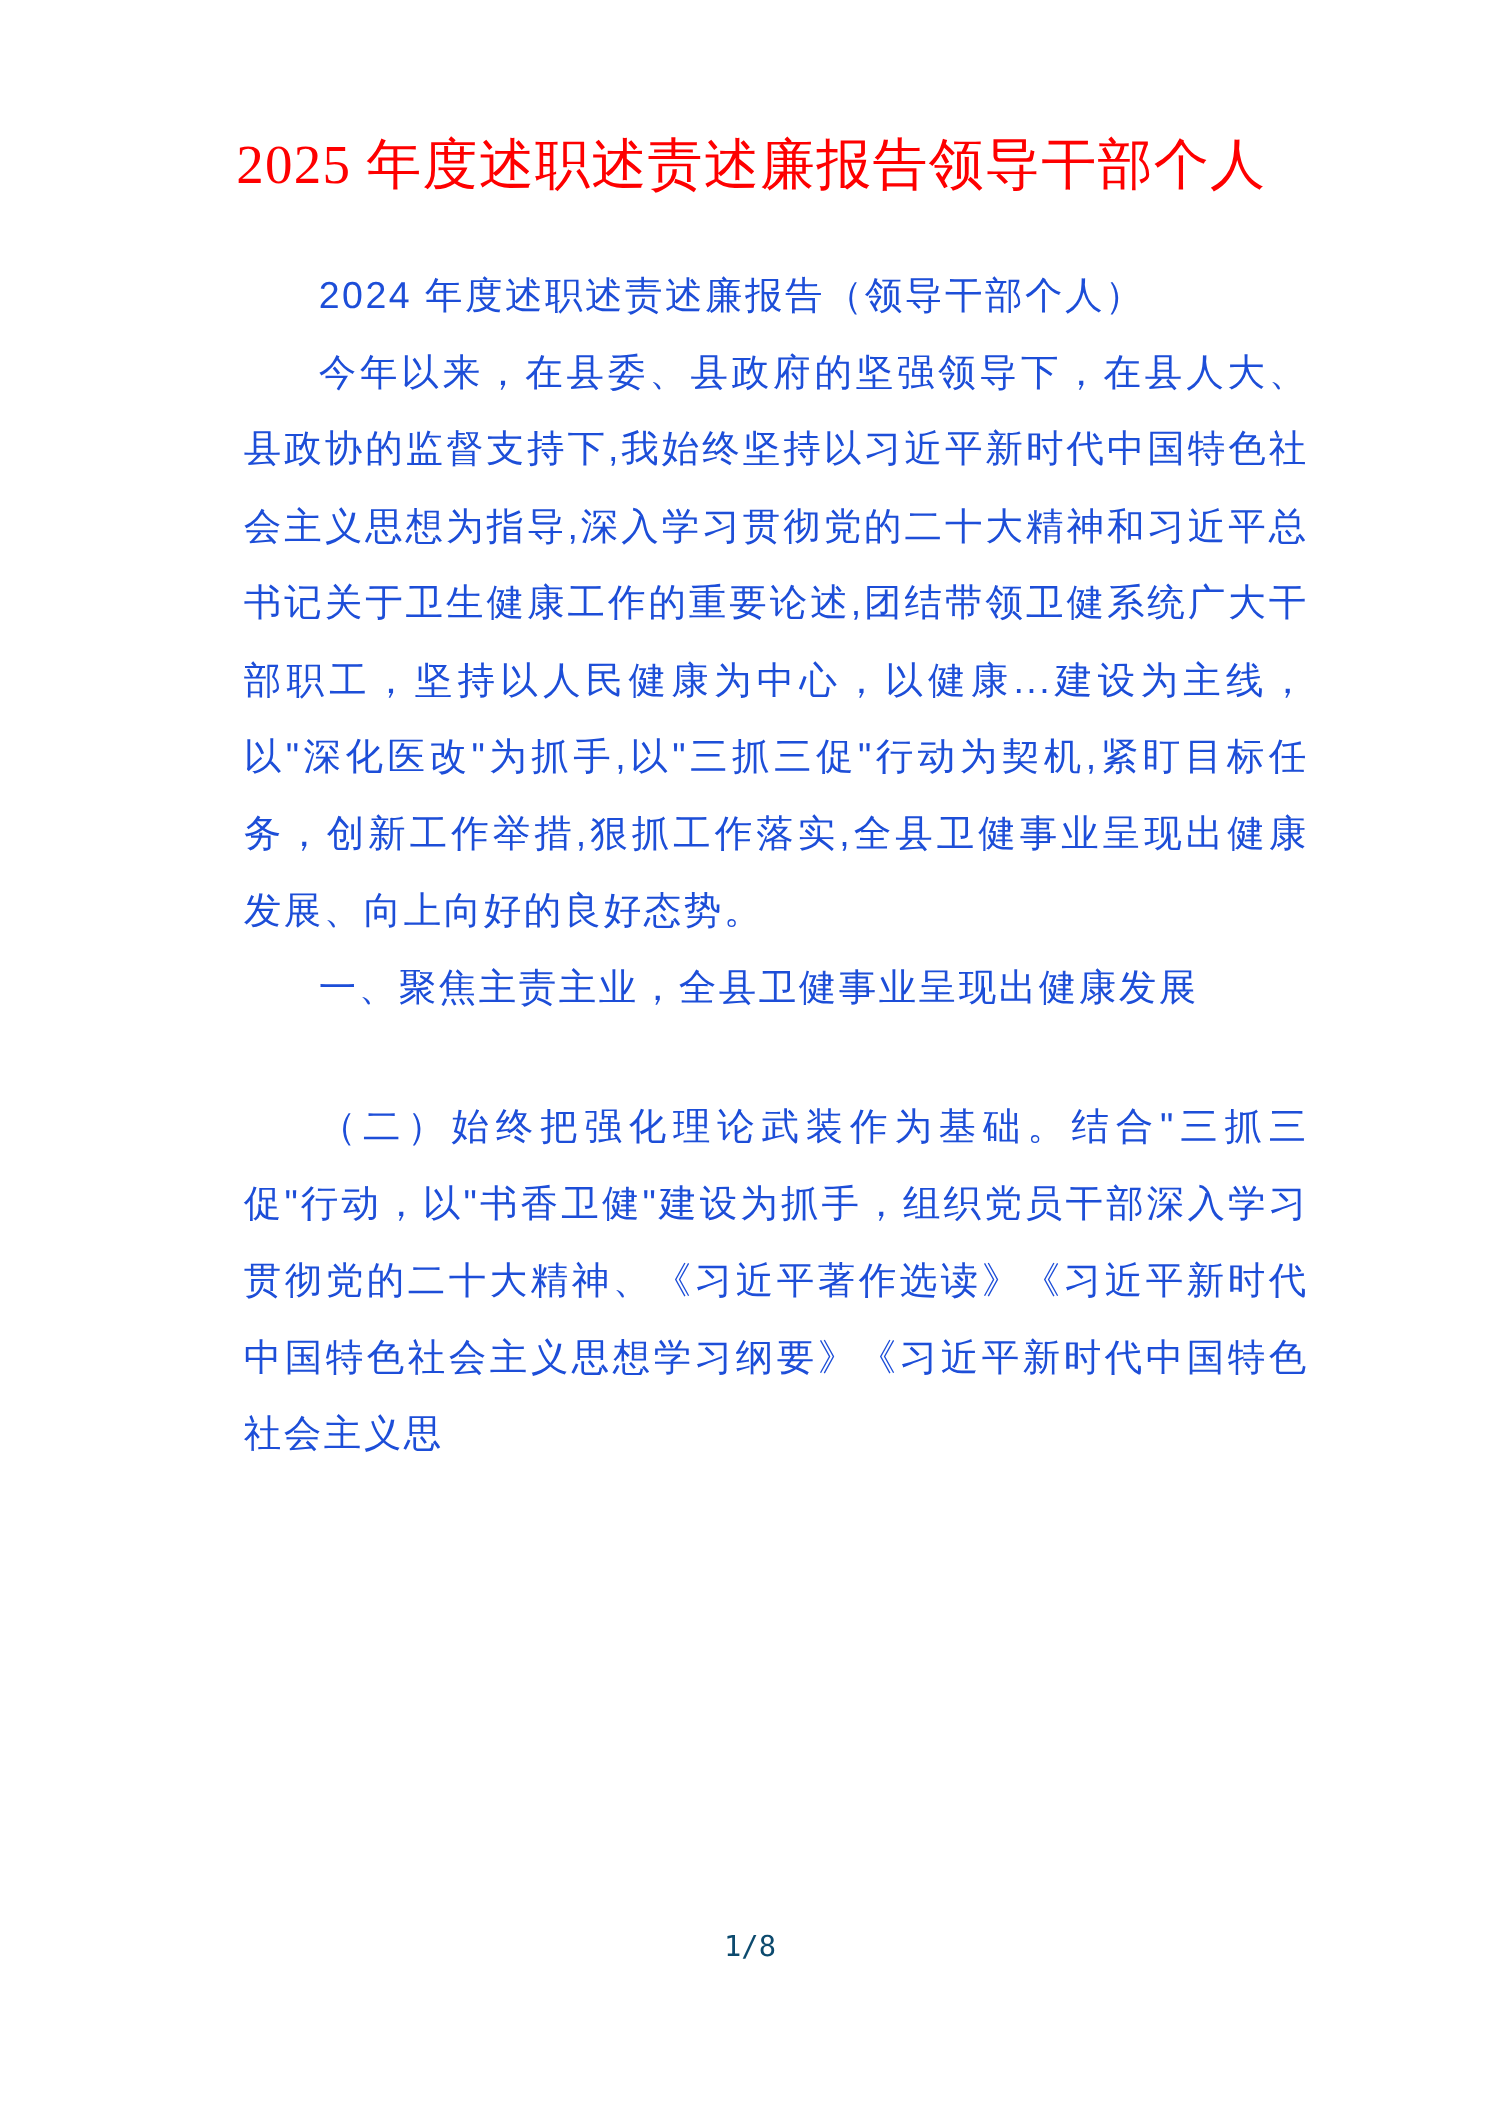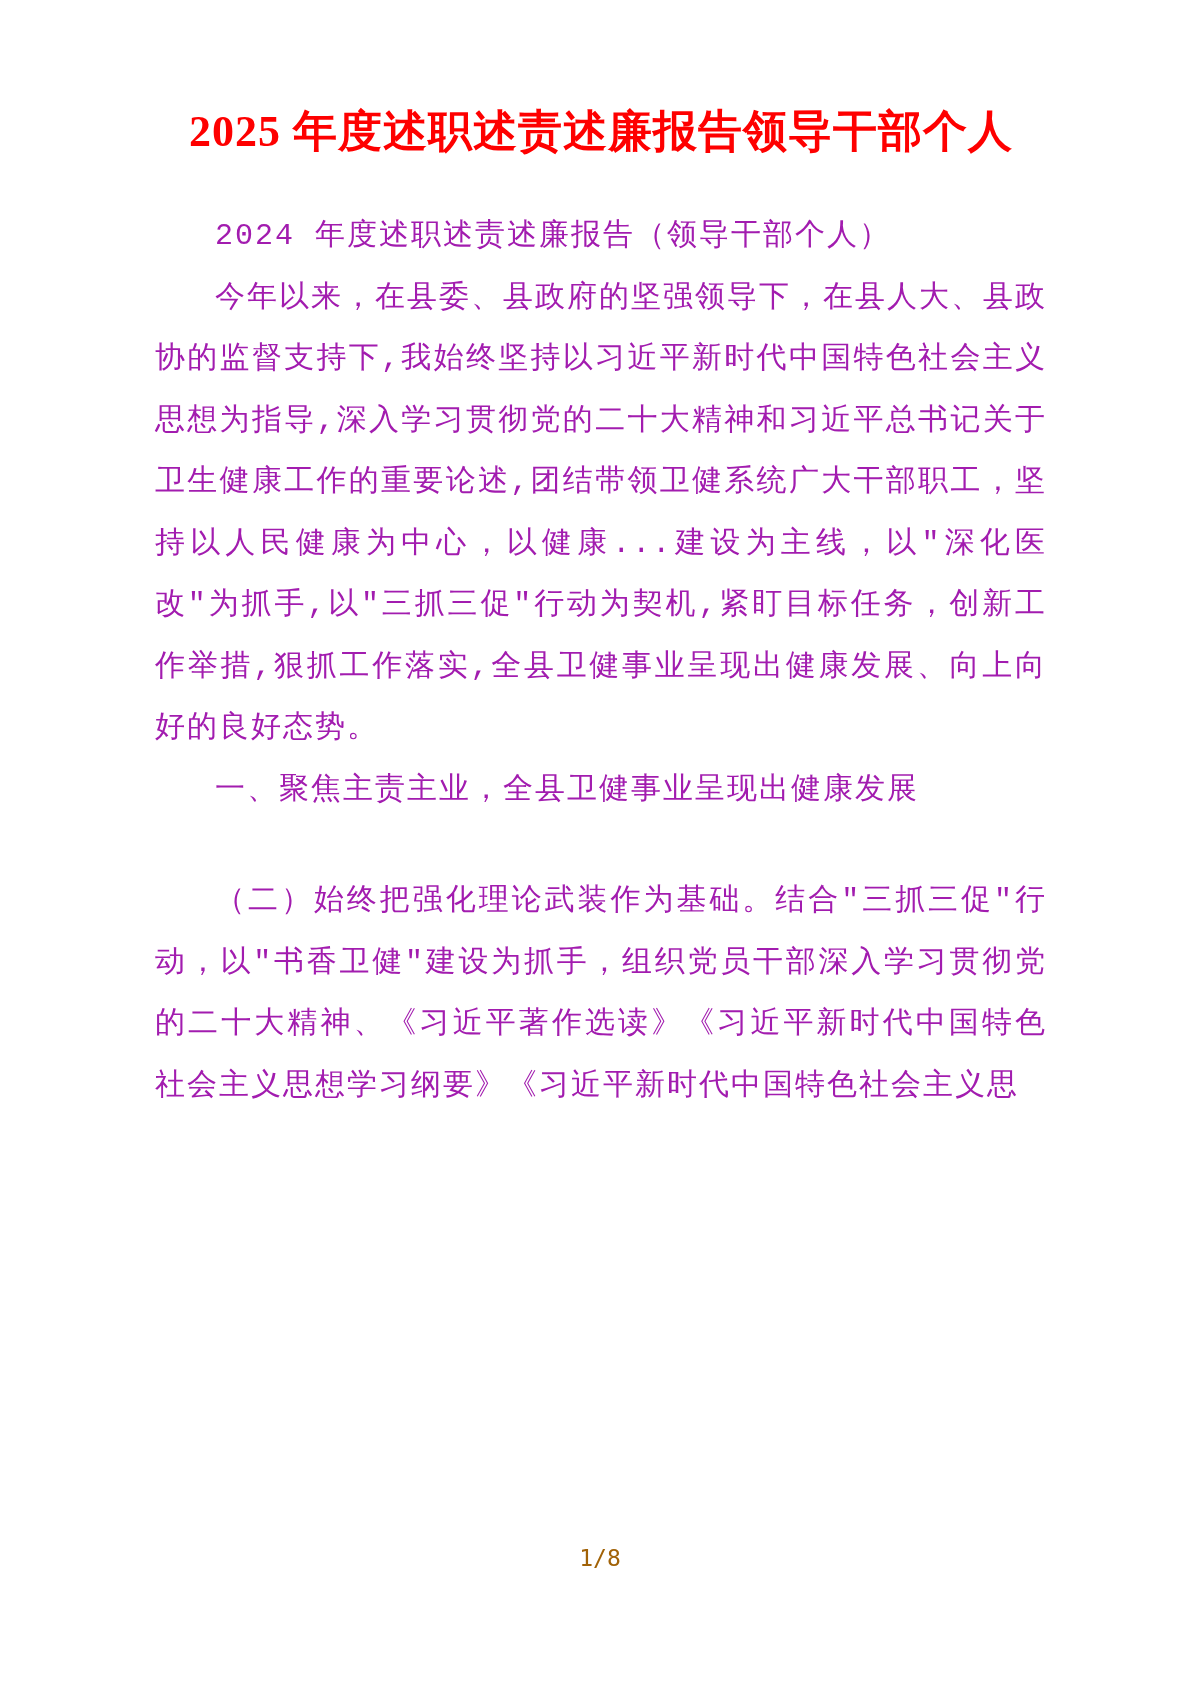--- a/index.html
+++ b/index.html
@@ -19,37 +19,38 @@
   .content {
     position: absolute;
     left: 155px;
     top: 0;
     width: 892px;
   }
   .doc-title {
     margin-top: 102px;
     text-align: center;
     font-size: 44px;
-    font-weight: bold;
+    font-weight: normal;
     letter-spacing: 1px;
     line-height: 60px;
     font-family: "Liberation Serif", serif;
     
   }
   .body-text {
     margin-top: 44px;
   }
   .para {
     font-size: 30px;
     line-height: 61.5px;
     letter-spacing: 2px;
-    color: #a21caf;
+    color: #1d4ed8;
     text-indent: 2em;
     text-align: justify;
-    font-family: Liberation Mono, monospace;
+    font-family: Liberation Sans, sans-serif;
+    margin-left: 40px;
   }
   .para + .para { margin-top: 0; }
   .para.section-gap { margin-top: 50px; }
   .page-footer {
     position: absolute;
     top: 1544px;
     left: 0;
     width: 1200px;
     text-align: center;
     font-size: 23px;
@@ -66,14 +67,14 @@
     <h1 class="doc-title" style="color: rgb(254, 0, 0);">2025 年度述职述责述廉报告领导干部个人</h1>
 
     <div class="body-text">
       <p class="para">2024 年度述职述责述廉报告（领导干部个人）</p>
       <p class="para">今年以来，在县委、县政府的坚强领导下，在县人大、县政协的监督支持下,我始终坚持以习近平新时代中国特色社会主义思想为指导,深入学习贯彻党的二十大精神和习近平总书记关于卫生健康工作的重要论述,团结带领卫健系统广大干部职工，坚持以人民健康为中心，以健康...建设为主线，以"深化医改"为抓手,以"三抓三促"行动为契机,紧盯目标任务，创新工作举措,狠抓工作落实,全县卫健事业呈现出健康发展、向上向好的良好态势。</p>
       <p class="para">一、聚焦主责主业，全县卫健事业呈现出健康发展</p>
       <p class="para section-gap">（二）始终把强化理论武装作为基础。结合"三抓三促"行动，以"书香卫健"建设为抓手，组织党员干部深入学习贯彻党的二十大精神、《习近平著作选读》《习近平新时代中国特色社会主义思想学习纲要》《习近平新时代中国特色社会主义思</p>
     </div>
   </div>
 
-  <div class="page-footer" style="color: #a16207;">1/8</div>
+  <div class="page-footer" style="color: #0c4a6e;">1/8</div>
 </div>
 
 </body></html>

